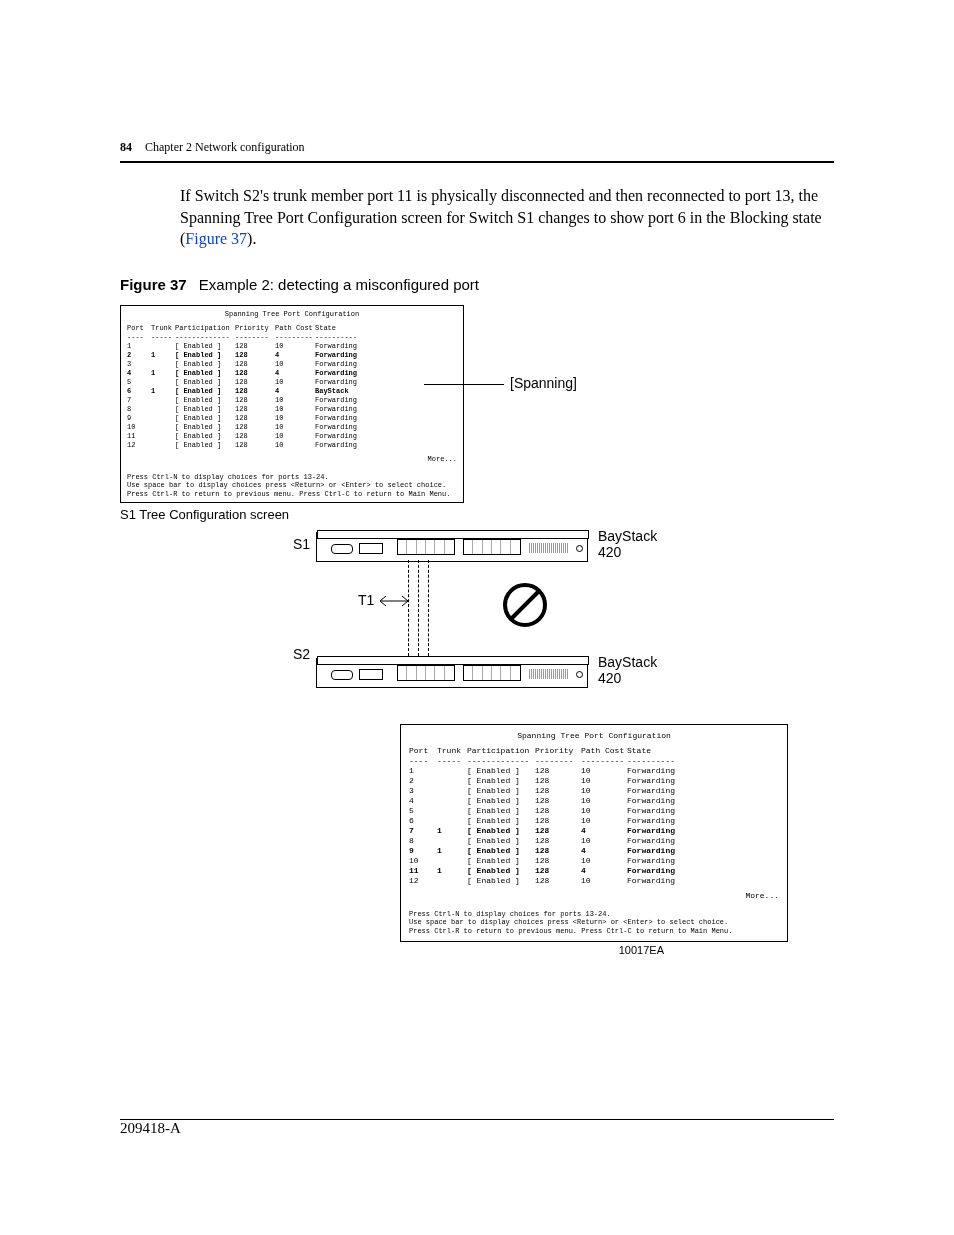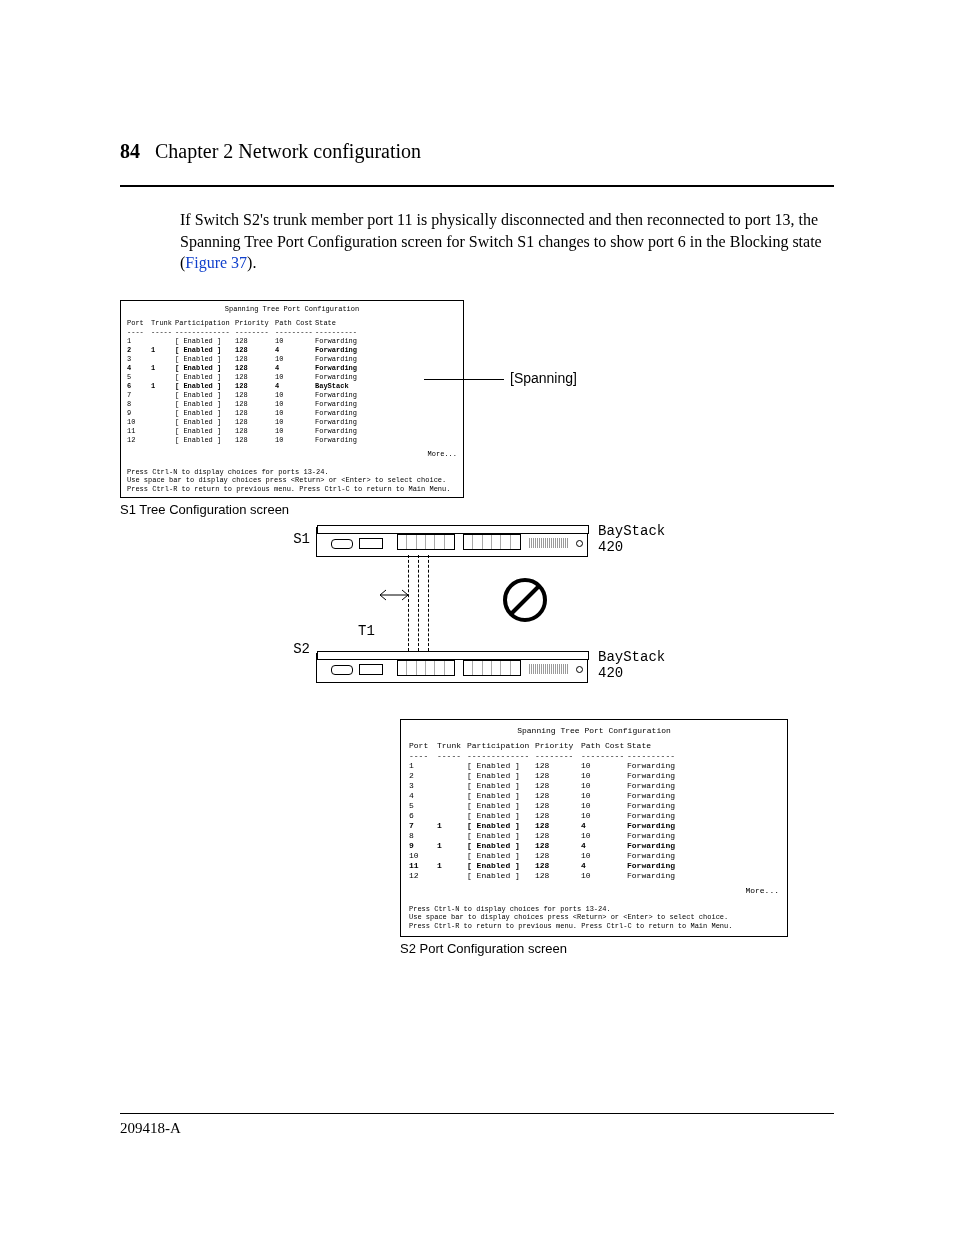--- a/index.html
+++ b/index.html
@@ -11,23 +11,23 @@
     height: 1235px;
     position: relative;
     color: #000;
   }
   .page {
     padding: 140px 120px 0 120px;
     position: relative;
   }
   .header-line {
     border-bottom: 2px solid #000;
-    padding-bottom: 22px;
+    padding-bottom: 6px;
     margin-bottom: 22px;
-    font-size: 20px;
+    font-size: 12px;
   }
   .header-line .pagenum { font-weight: bold; margin-right: 10px; }
   .body-text {
     margin-left: 60px;
     font-size: 16px;
     line-height: 1.35;
     margin-bottom: 26px;
   }
   .fig-link { color: #1040cc; }
   .figure-caption {
@@ -73,21 +73,21 @@
     margin-top: 4px;
     margin-bottom: 10px;
   }
 
   
   .diagram {
     position: relative;
     width: 500px;
     height: 180px;
     margin-left: 190px;
-    font-family: Liberation Mono, monospace;
+    font-family: Liberation Sans, sans-serif;
     font-size: 14px;
   }
   .sw-label-left { position: absolute; text-align: right; width: 30px; }
   .sw-label-right { position: absolute; width: 80px; }
   .switch-body {
     position: absolute;
     border: 1px solid #000;
     width: 270px;
     height: 28px;
     background: #fff;
@@ -129,21 +129,21 @@
   }
   .vents { position:absolute; right:18px; top:10px; width:40px; height:10px;
     background: repeating-linear-gradient(90deg,#999 0 1px, transparent 1px 2px);}
   .dot { position:absolute; right:4px; top:12px; width:5px; height:5px; border:1px solid #000; border-radius:50%; }
 
   .vline {
     position: absolute;
     border-left: 1px dashed #000;
     height: 96px;
   }
-  .t1 { position: absolute; font-size: 14px; margin-top: 36px; }
+  .t1 { position: absolute; font-size: 14px; }
   .t1-arrow {
     position: absolute;
     width: 28px; height: 12px;
   }
   .t1-arrow svg { width:100%; height:100%; }
 
   .forbidden {
     position: absolute;
     width: 46px; height: 46px;
   }
@@ -169,37 +169,40 @@
     text-align: right;
     margin-right: 170px;
     margin-top: 2px;
   }
 
   .footer {
     position: absolute;
     bottom: 98px;
     left: 120px; right: 120px;
     border-top: 1.5px solid #000;
-    padding-top: 6px;
     font-size: 15px;
   }
 </style>
 </head>
 <body>
 
 <div class="page">
   <div class="header-line">
     <span class="pagenum">84</span>
     <span>Chapter 2  Network configuration</span>
   </div>
 
   <div class="body-text">
     <span>If Switch S2's trunk member port 11 is physically disconnected and then reconnected to port 13, the Spanning Tree Port Configuration screen for Switch S1 changes to show port 6 in the Blocking state (</span><span class="fig-link">Figure 37</span><span>).</span>
   </div>
 
+  <div class="figure-caption">
+    <b>Figure 37</b>
+    <span>Example 2: detecting a misconfigured port</span>
+  </div>
 
   <div style="position:relative;">
     <div class="s1-box">
       <div class="mono-title">Spanning Tree Port Configuration</div>
       <div class="mono-table" id="s1-table">
           <div class="hd">Port</div>
           <div class="hd">Trunk</div>
           <div class="hd">Participation</div>
           <div class="hd">Priority</div>
           <div class="hd">Path Cost</div>
@@ -461,20 +464,20 @@
           <div>10</div>
           <div>Forwarding</div>
         </div>
       <div class="more">More...</div>
       <div class="mono-foot">
         <div>Press Ctrl-N to display choices for ports 13-24.</div>
         <div>Use space bar to display choices press &lt;Return&gt; or &lt;Enter&gt; to select choice.</div>
         <div>Press Ctrl-R to return to previous menu.  Press Ctrl-C to return to Main Menu.</div>
       </div>
     </div>
-    <div class="caption-small" style="margin-left:0;">S2 Port Configuration screen</div>
-  </div>
-
+  </div>
+
+  <div class="ref-code">10017EA</div>
 </div>
 
 <div class="footer">
   <span>209418-A</span>
 </div>
 
 </body></html>

